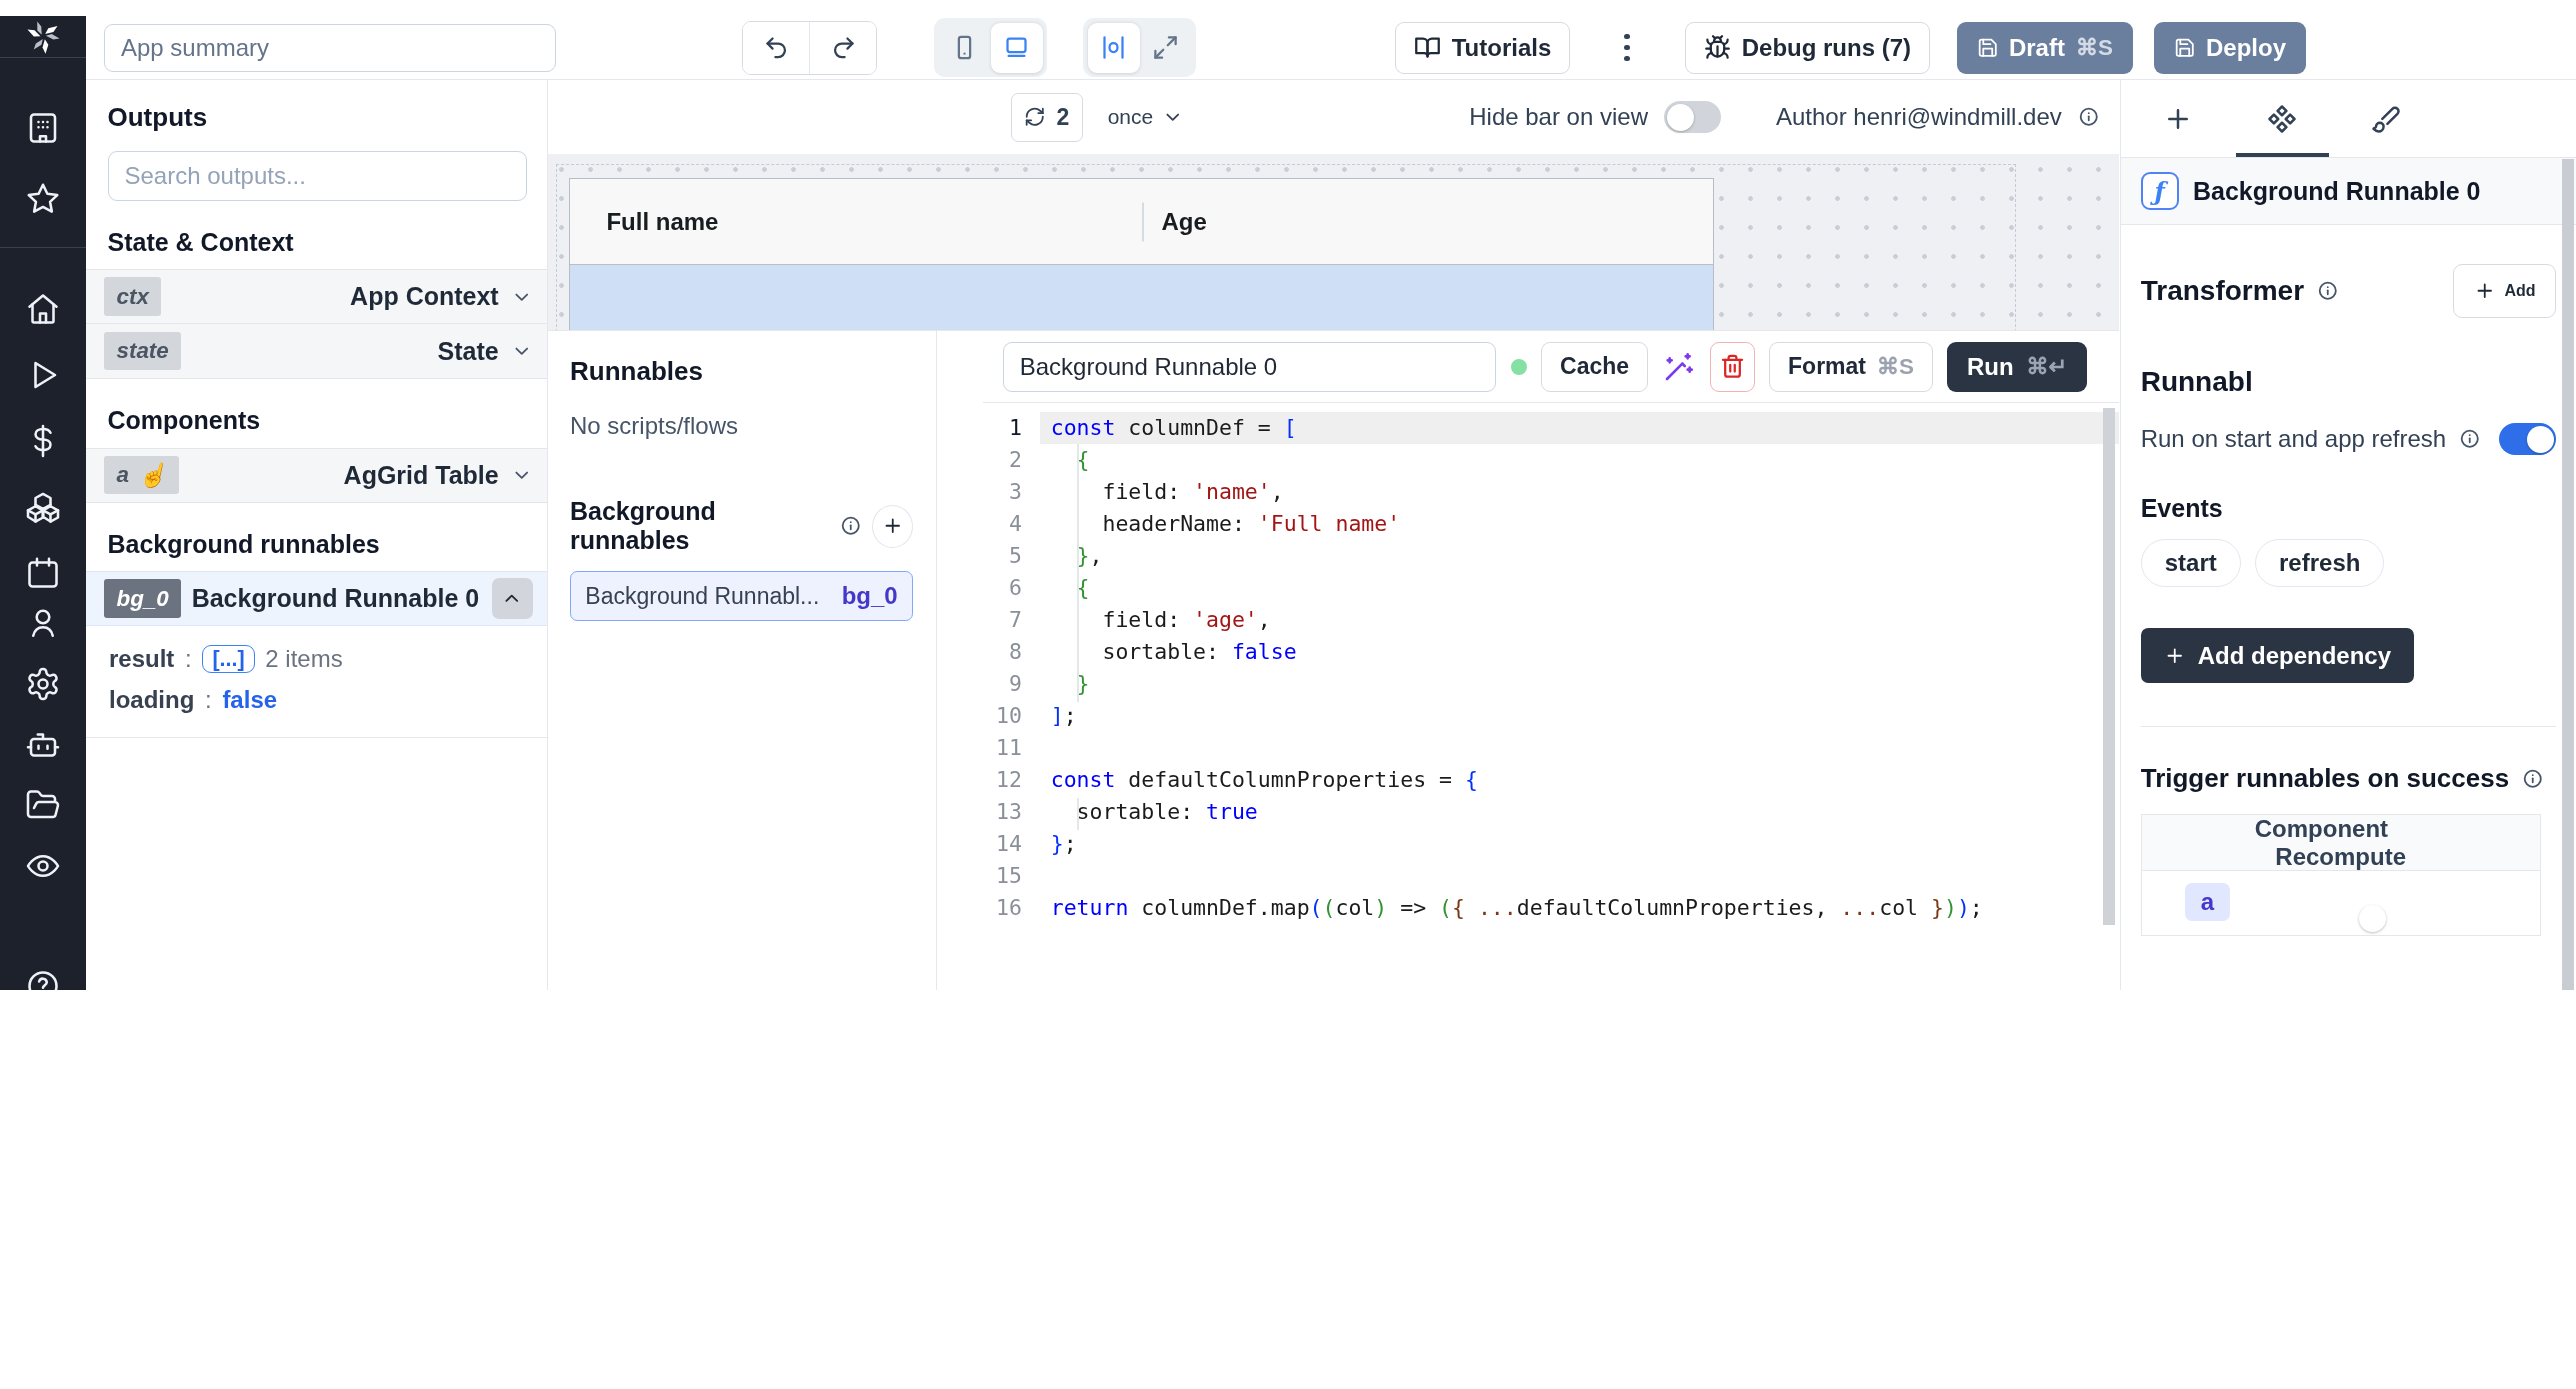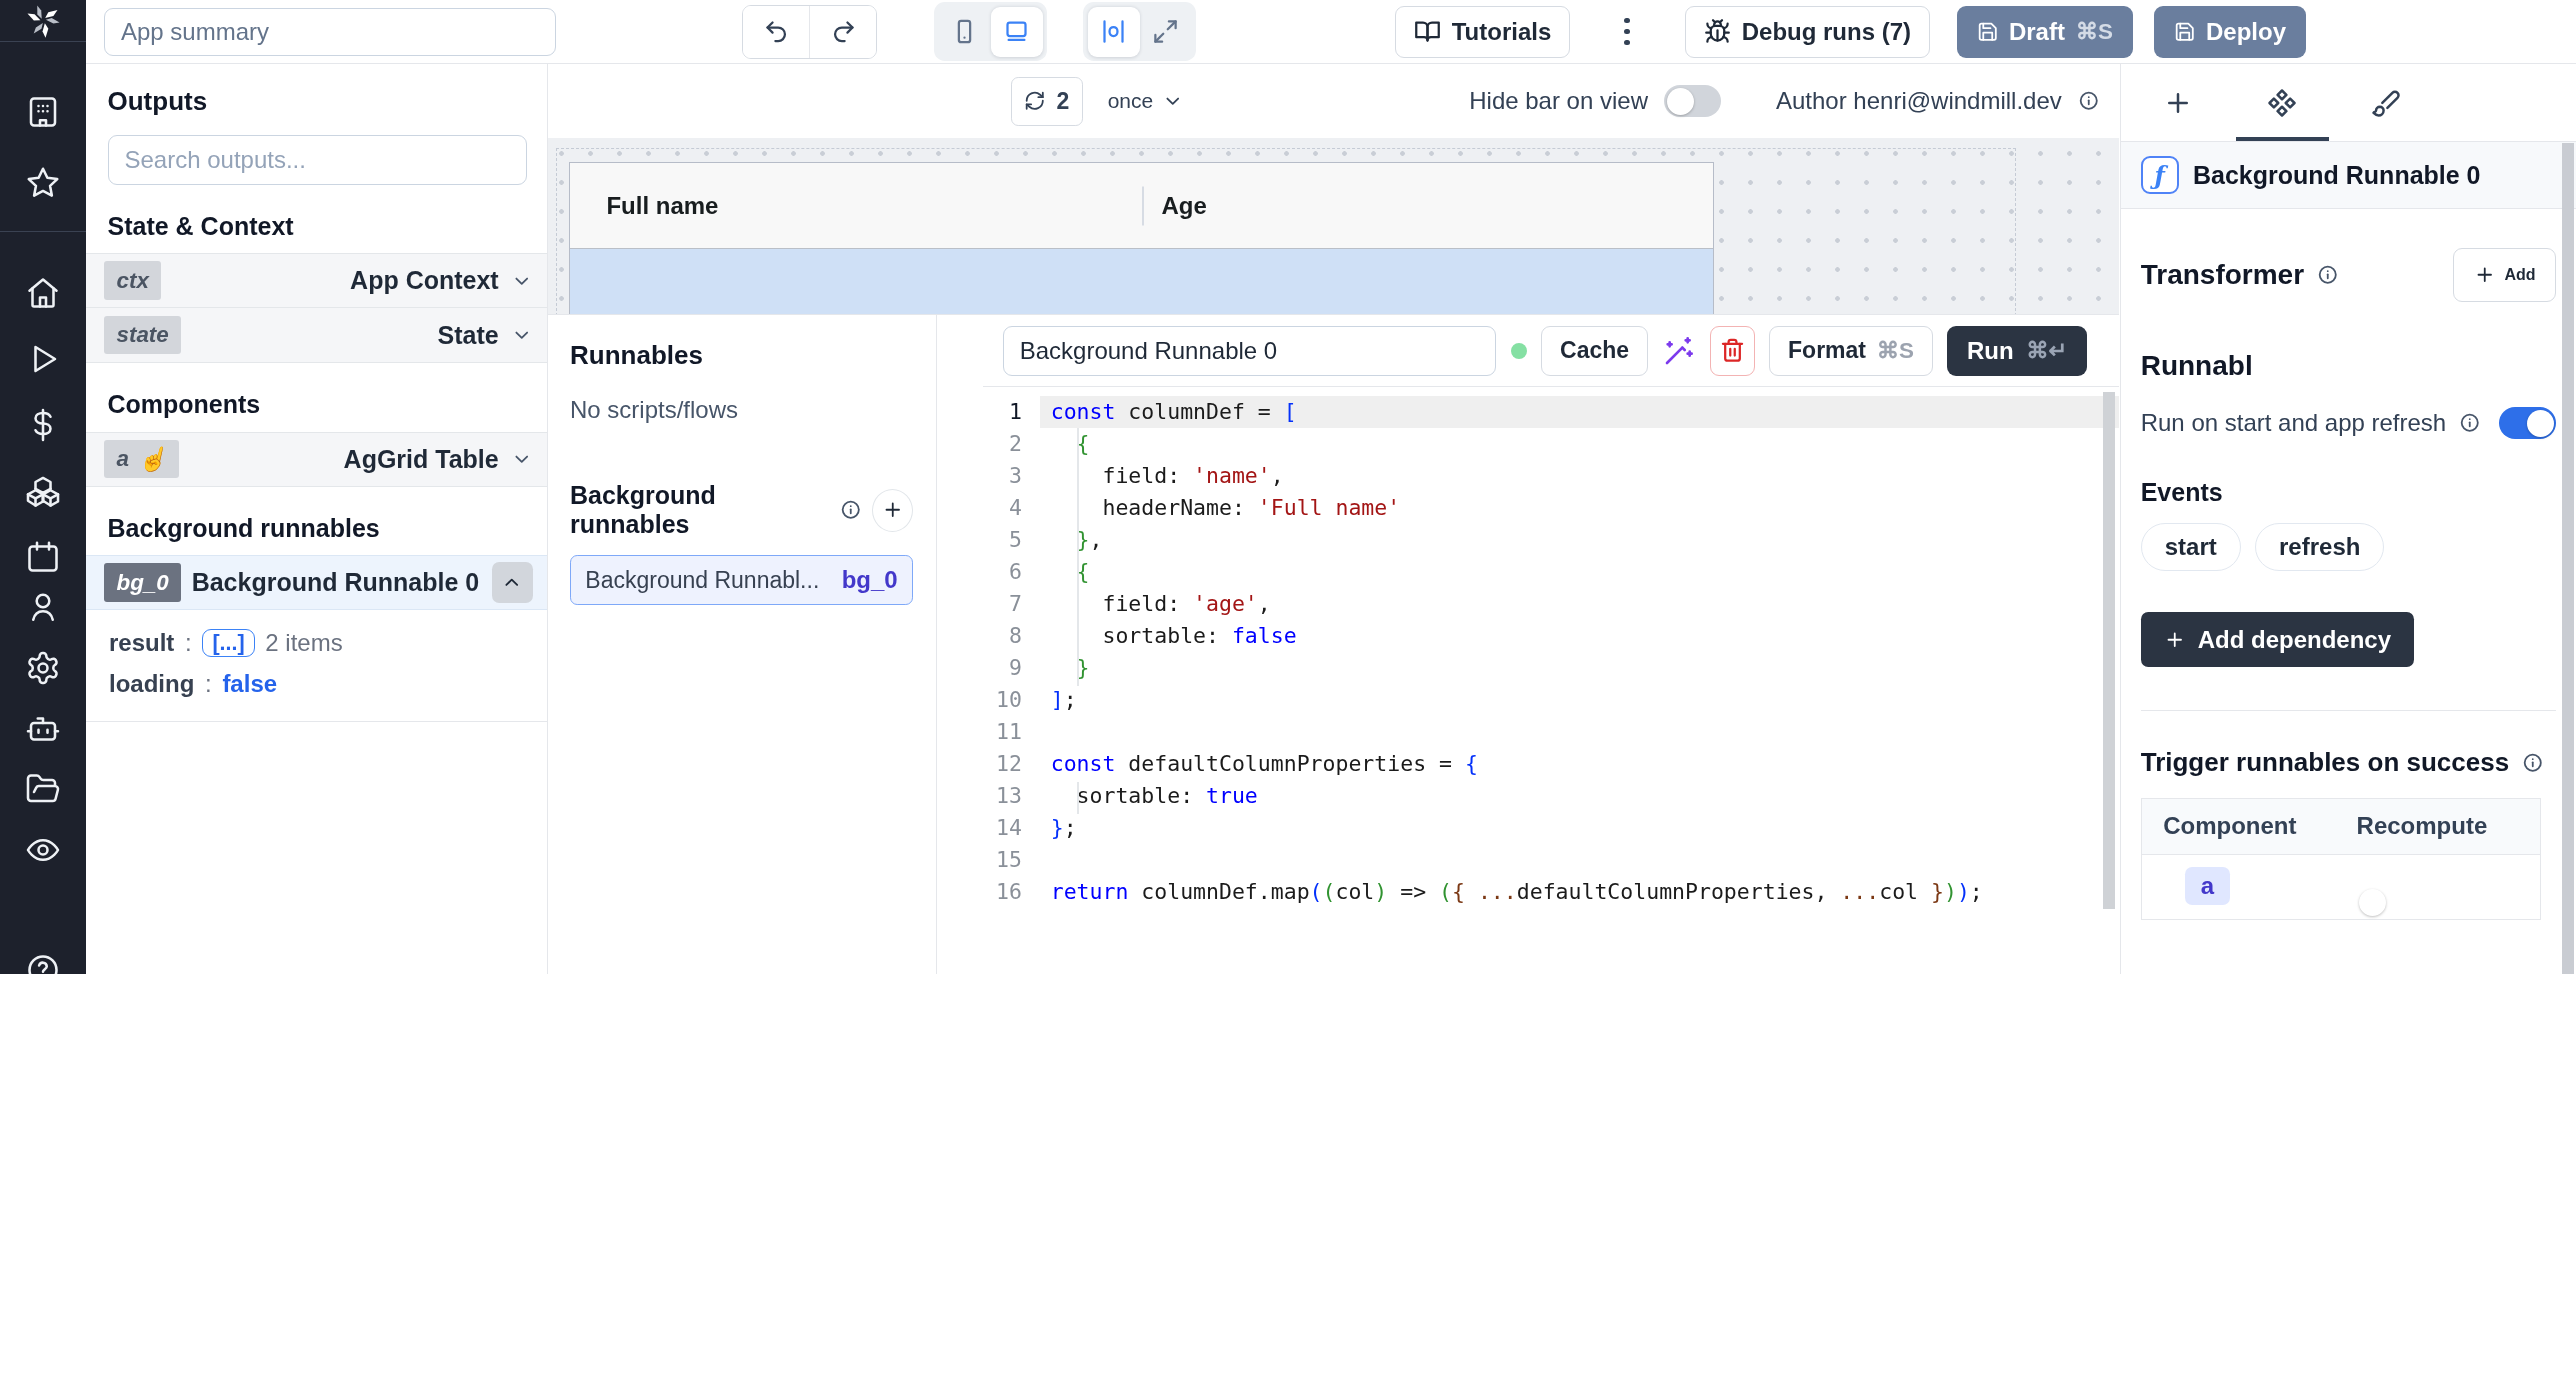--- a/index.html
+++ b/index.html
@@ -1,17 +1,17 @@
 <!DOCTYPE html>
 <html style="font-size:14.3px"><head>
 <meta charset="utf-8">
 <style>
   html,body{margin:0;padding:0;}
   body{width:2576px;height:1390px;overflow:hidden;font-family:"Liberation Sans",sans-serif;color:#1f2937;background:#fff;}
-  .app{position:relative;width:2576px;height:974px;overflow:hidden;}
+  .app{position:relative;width:2576px;height:974px;overflow:hidden;margin-top:16px;}
   svg{display:block;}
   .ic{width:27px;height:27px;stroke:currentColor;fill:none;stroke-width:2;stroke-linecap:round;stroke-linejoin:round;}
   .ic-sm{width:21.5px;height:21.5px;}
 
   
   .rail{position:absolute;left:0;top:0;width:86px;height:100%;background:#1d212c;display:flex;flex-direction:column;align-items:center;z-index:6;box-sizing:border-box;padding-bottom:16px;}
   .rail-logo{height:64px;width:100%;display:flex;align-items:center;justify-content:center;}
   .rail-div{width:86px;height:0.9px;background:#3a4252;flex:none;}
   .rail-btn{width:50px;height:50px;flex:none;display:flex;align-items:center;justify-content:center;color:#eef1f5;}
   .rail-btn .ic{stroke-width:1.7;width:36px;height:36px;}
@@ -135,21 +135,21 @@
   .add-btn{margin-left:auto;height:52px;border:0.9px solid #d6dbe2;border-radius:9px;display:flex;align-items:center;gap:9px;padding:0 19.7px;font-size:16px;font-weight:600;background:#fff;color:#1f2937;}
   .triggers-title{margin-top:48px;}
   .ros-row{margin-top:25px;font-size:24px;color:#334155;}
   .events-title{margin-top:39px;font-size:25px;font-weight:700;color:#111827;}
   .chips{margin-top:16px;display:flex;gap:14.3px;}
   .chip{height:48px;border:1.8px solid #e2e8f0;border-radius:25px;display:flex;align-items:center;padding:0 23px;font-size:24px;font-weight:600;color:#1f2937;background:#fff;box-sizing:border-box;}
   .dep-btn{margin-top:41px;height:55px;background:#2b3442;color:#fff;border-radius:7.2px;display:inline-flex;align-items:center;gap:12.5px;padding:0 23px;font-size:24px;font-weight:600;}
   .insp-div{margin-top:43px;border-top:0.9px solid #e5e7eb;}
   .tsuccess-title{margin-top:36px;font-size:26px;font-weight:700;color:#111827;}
   .insp-table{margin-top:19.7px;border:0.9px solid #e5e7eb;width:400px;box-sizing:border-box;}
-  .it-head{display:flex;height:55px;background:#f8fafc;border-bottom:0.9px solid #e5e7eb;align-items:center;font-size:24px;font-weight:600;color:#334155;}
+  .it-head{display:flex;height:55px;background:#f8fafc;border-bottom:0.9px solid #e5e7eb;align-items:center;font-size:24px;font-weight:600;color:#334155;flex-direction:column;}
   .it-c1{width:54%;padding-left:21.5px;box-sizing:border-box;}
   .it-c2{flex:1;}
   .it-row{display:flex;height:64px;align-items:center;background:#fff;}
   .badge-indigo{background:#e0e7ff;color:#4338ca;font-weight:700;font-size:24px;padding:5.4px 16px;border-radius:7.2px;margin-left:21.5px;}
   .info{color:#475569;}
   .insp-scrollbar{position:absolute;right:1.8px;top:79px;bottom:0;width:12.5px;background:#c9ccd2;}
 </style>
 </head>
 <body>
 

